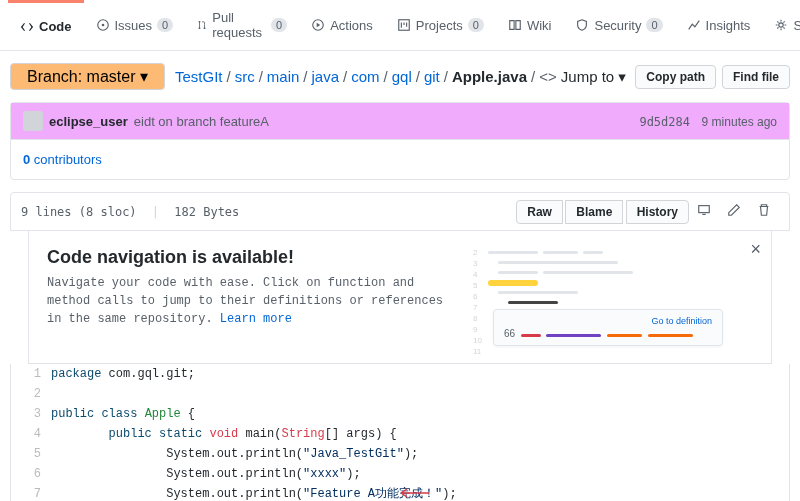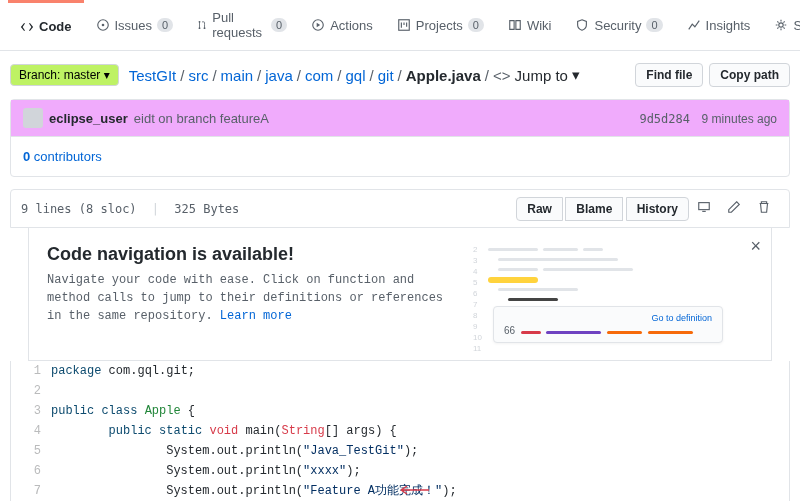--- a/index.html
+++ b/index.html
@@ -4,21 +4,21 @@
 <style>
 * { box-sizing: border-box; margin: 0; padding: 0; }
 body { font-family: -apple-system, BlinkMacSystemFont, "Segoe UI", Helvetica, Arial, sans-serif; font-size: 14px; color: #24292e; background: #fff; width: 800px; }
 .tabs { display: flex; border-bottom: 1px solid #e1e4e8; padding: 0 8px; }
 .tab { display: flex; align-items: center; padding: 10px 12px; color: #586069; font-size: 13px; cursor: pointer; gap: 5px; }
 .tab.active { border-top: 3px solid #f9826c; border-bottom: 0; font-weight: 600; color: #24292e; }
 .tab .icon { width: 14px; height: 14px; fill: currentColor; }
 .count { background: #e1e4e8; border-radius: 9px; padding: 1px 5px; font-size: 11px; color: #586069; }
 .filebar { display: flex; align-items: center; padding: 12px 10px; justify-content: space-between; }
 .path { display: flex; align-items: center; gap: 4px; flex-wrap: wrap; font-size: 15px; }
-.branch-btn { background: #bef264; border: 1px solid #d1d5da; border-radius: 4px; padding: 3px 8px; font-size: 12px; cursor: pointer; margin-right: 6px; }
+.branch-btn { background: #fdba74; border: 1px solid #d1d5da; border-radius: 4px; padding: 3px 16px; font-size: 16px; cursor: pointer; margin-right: 6px; }
 .path a { color: #0366d6; text-decoration: none; }
 .path .sep { color: #586069; }
 .path .cur { font-weight: 600; color: #24292e; }
 .btn { background: #fafbfc; border: 1px solid #d1d5da; border-radius: 4px; padding: 4px 10px; font-size: 12px; font-weight: 600; cursor: pointer; color: #24292e; }
 .right-btns { display: flex; gap: 6px; }
 .commit-box { border: 1px solid #e1e4e8; border-radius: 4px; margin: 0 10px 8px; }
 .commit-top { display: flex; align-items: center; justify-content: space-between; padding: 8px 12px; background: #f0abfc; border-bottom: 1px solid #e1e4e8; font-size: 13px; }
 .commit-top .left { display: flex; align-items: center; gap: 6px; }
 .avatar { width: 20px; height: 20px; background: #d1d5da; border-radius: 3px; }
 .commit-top .author { font-weight: 600; }
@@ -138,22 +138,22 @@
     <a href="#">main</a><span class="sep">/</span>
     <a href="#">java</a><span class="sep">/</span>
     <a href="#">com</a><span class="sep">/</span>
     <a href="#">gql</a><span class="sep">/</span>
     <a href="#">git</a><span class="sep">/</span>
     <span class="cur">Apple.java</span>
     <span class="sep"> / &lt;&gt; </span>
     <span>Jump to</span> ▾
   </div>
   <div class="right-btns">
+    <button class="btn">Copy path</button>
     <button class="btn">Find file</button>
-    <button class="btn">Copy path</button>
   </div>
 </div>
 
 <div class="commit-box">
   <div class="commit-top">
     <div class="left">
       <div class="avatar"></div>
       <span class="author">eclipse_user</span>
       <span class="msg">eidt on branch featureA</span>
     </div>
@@ -164,21 +164,21 @@
   </div>
   <div class="contrib">
     <a href="#"><span class="num">0</span> <span>contributors</span></a>
   </div>
 </div>
 
 <div class="file-header">
   <div class="stats">
     <span>9 lines (8 sloc)</span>
     <span class="sep2">|</span>
-    <span>325 Bytes</span>
+    <span>182 Bytes</span>
   </div>
   <div class="file-actions">
     <div class="btn-group">
       <button class="btn">Raw</button>
       <button class="btn">Blame</button>
       <button class="btn">History</button>
     </div>
     <span class="iconbtn"><svg width="14" height="14" viewBox="0 0 16 16">
           <rect x="2" y="3" width="12" height="8" fill="none" stroke="currentColor" stroke-width="1.3"></rect>
           <path d="M6 13h4" stroke="currentColor" stroke-width="1.3"></path>

